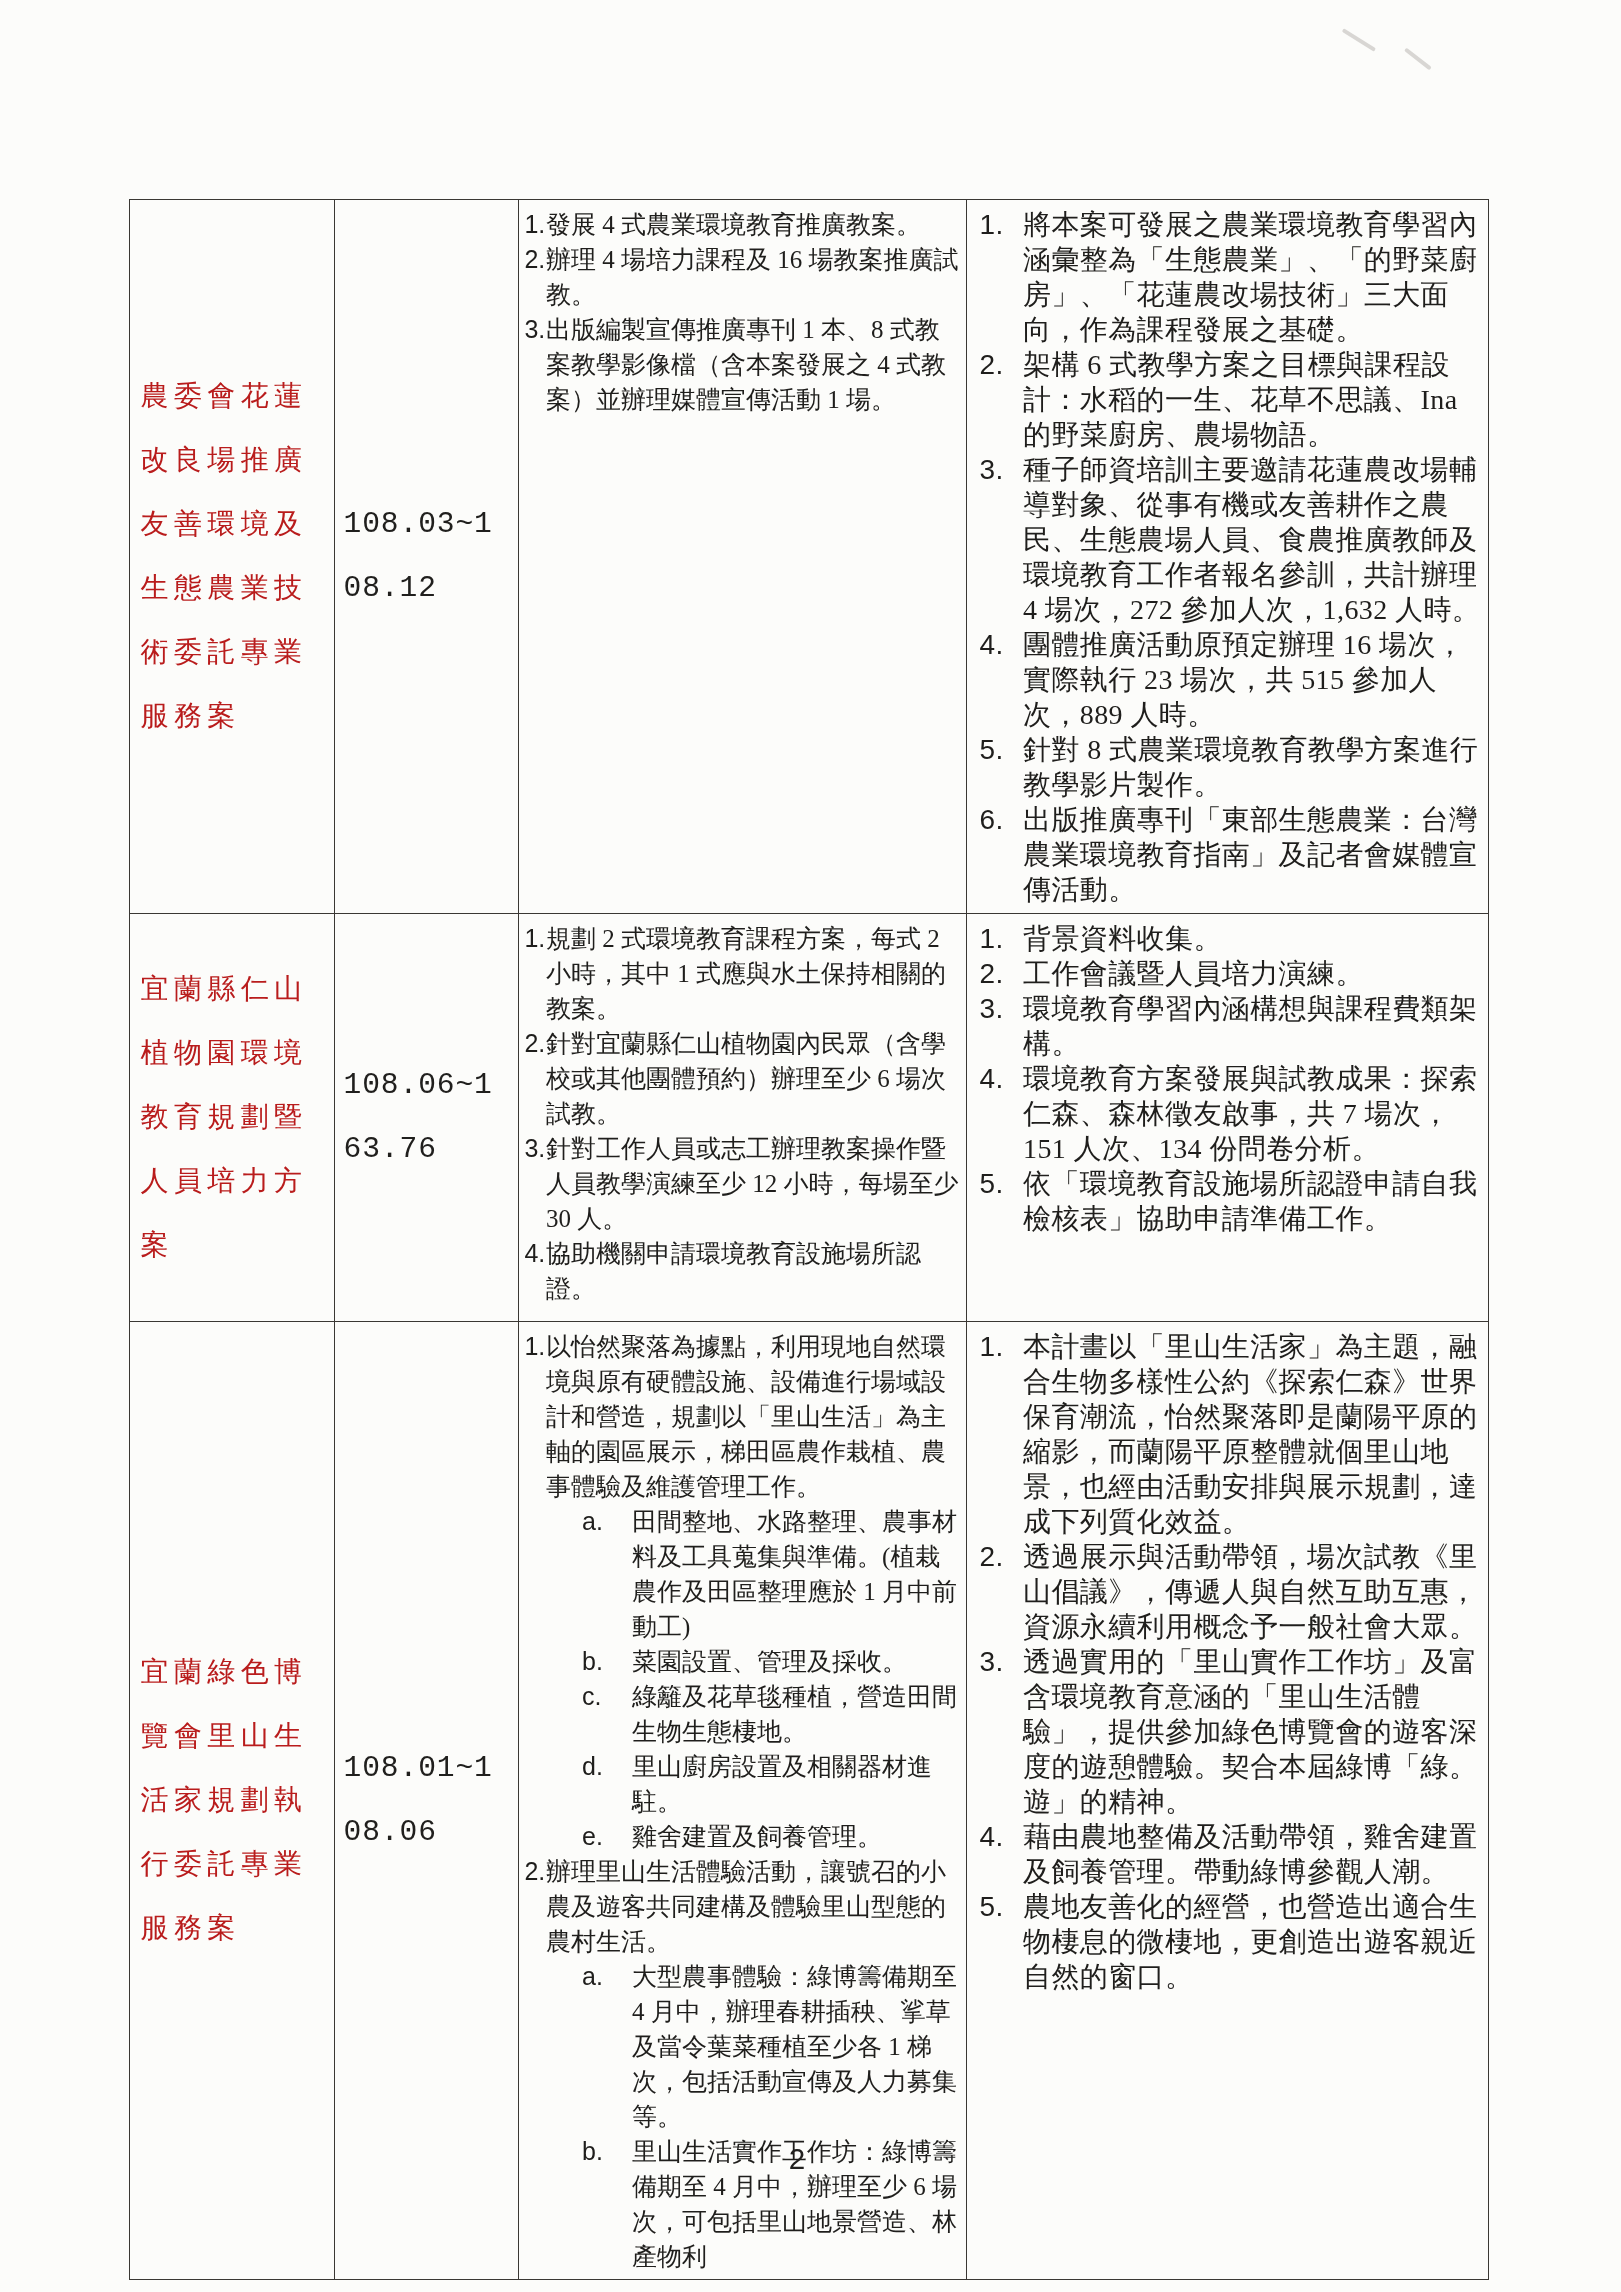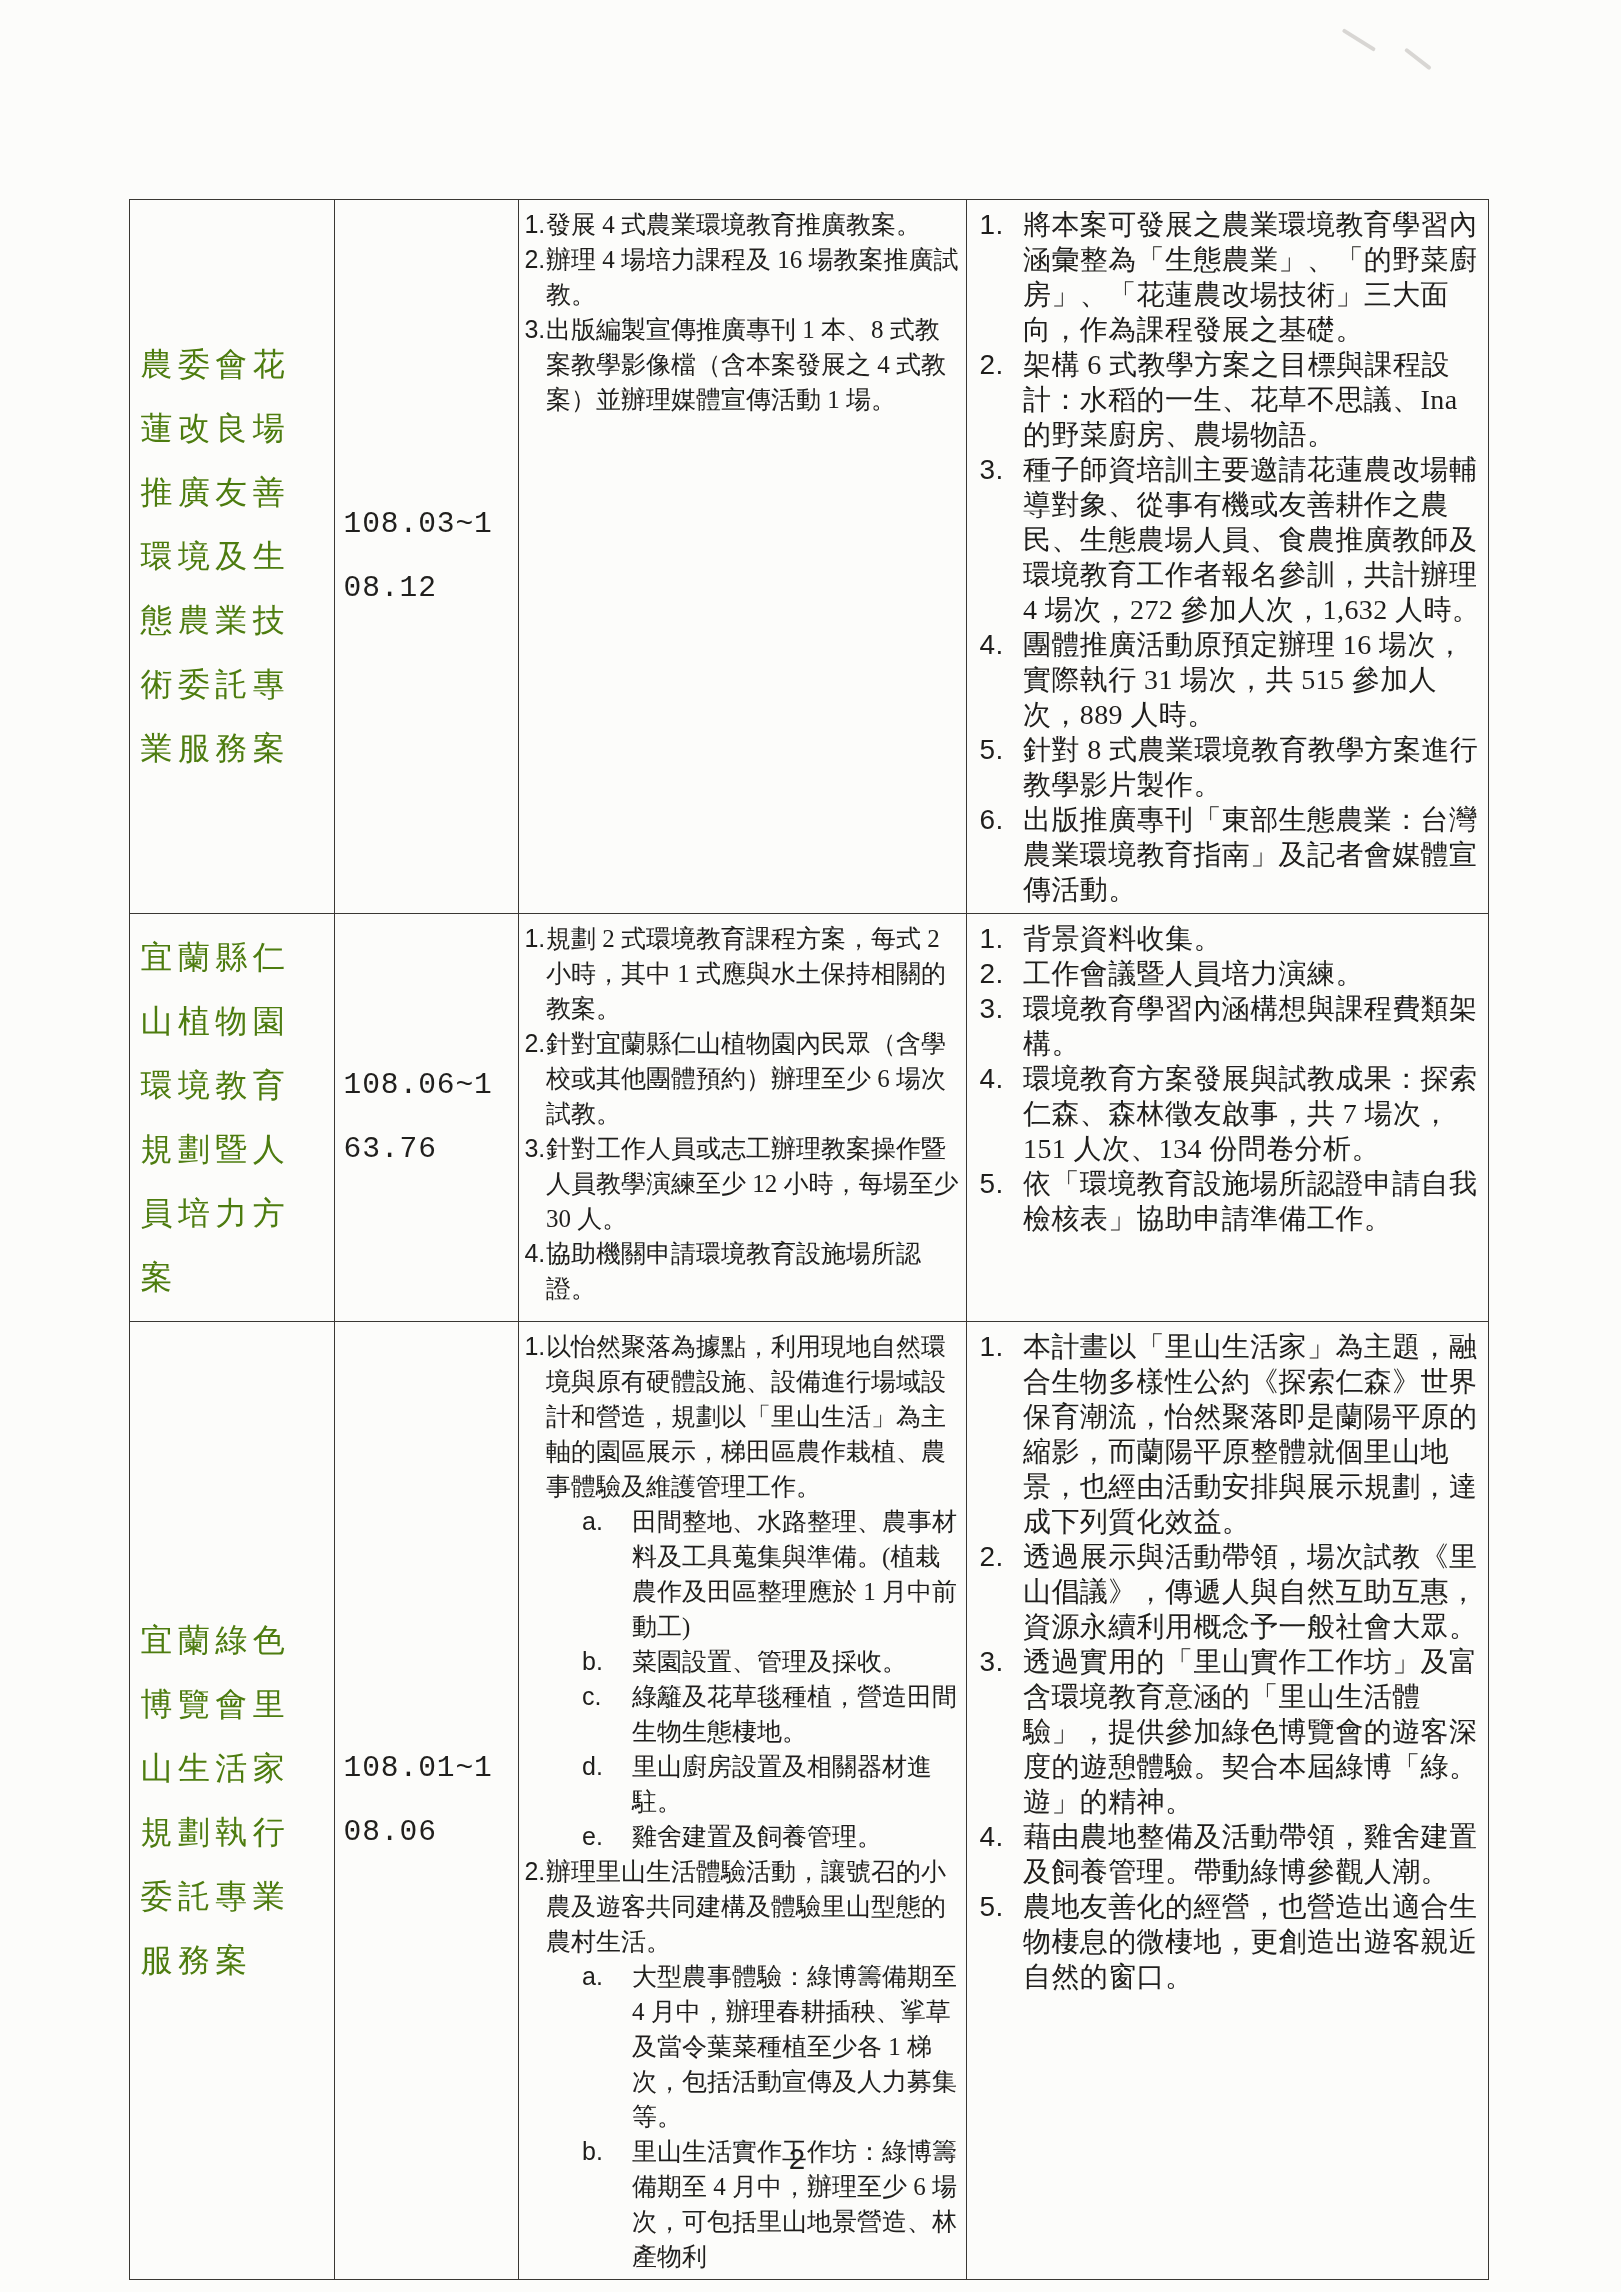--- a/index.html
+++ b/index.html
@@ -22,22 +22,22 @@
     border-collapse:collapse;table-layout:fixed;
   }
   td{border:1.8px solid #3a3733;padding:0;vertical-align:middle;}
   tr.r0 td{height:701px;}
   tr.r1 td{height:407px;}
   tr.r2 td{height:809px;}
 
   
   .name{
     width:183px;margin:0 auto;
-    font-size:32px;line-height:64px;letter-spacing:5.4px;
-    color:#4d7c0f;word-break:break-all;
+    font-size:28px;line-height:64px;letter-spacing:5.4px;
+    color:#b91c1c;word-break:break-all;
   }
   
   .period{
     width:166px;margin:0 auto;
     font-size:29.6px;line-height:64px;letter-spacing:0.9px;
     word-break:break-all;
     font-family:Liberation Mono, monospace;
     color:#201f1d;
   }
   
@@ -87,21 +87,21 @@
               <div class="li"><span class="n">1.</span><span class="t">發展 4 式農業環境教育推廣教案。</span></div>
               <div class="li"><span class="n">2.</span><span class="t">辦理 4 場培力課程及 16 場教案推廣試教。</span></div>
               <div class="li"><span class="n">3.</span><span class="t">出版編製宣傳推廣專刊 1 本、8 式教案教學影像檔（含本案發展之 4 式教案）並辦理媒體宣傳活動 1 場。</span></div>
             </div>
     </td>
     <td class="top">
       <div class="list results">
               <div class="li"><span class="n">1.</span><span class="t">將本案可發展之農業環境教育學習內涵彙整為「生態農業」、「的野菜廚房」、「花蓮農改場技術」三大面向，作為課程發展之基礎。</span></div>
               <div class="li"><span class="n">2.</span><span class="t">架構 6 式教學方案之目標與課程設計：水稻的一生、花草不思議、Ina 的野菜廚房、農場物語。</span></div>
               <div class="li"><span class="n">3.</span><span class="t">種子師資培訓主要邀請花蓮農改場輔導對象、從事有機或友善耕作之農民、生態農場人員、食農推廣教師及環境教育工作者報名參訓，共計辦理 4 場次，272 參加人次，1,632 人時。</span></div>
-              <div class="li"><span class="n">4.</span><span class="t">團體推廣活動原預定辦理 16 場次，實際執行 31 場次，共 515 參加人次，889 人時。</span></div>
+              <div class="li"><span class="n">4.</span><span class="t">團體推廣活動原預定辦理 16 場次，實際執行 23 場次，共 515 參加人次，889 人時。</span></div>
               <div class="li"><span class="n">5.</span><span class="t">針對 8 式農業環境教育教學方案進行教學影片製作。</span></div>
               <div class="li"><span class="n">6.</span><span class="t">出版推廣專刊「東部生態農業：台灣農業環境教育指南」及記者會媒體宣傳活動。</span></div>
             </div>
     </td>
   </tr>
         <tr class="row r1">
     <td class="name-cell">
       <div class="name">宜蘭縣仁山植物園環境教育規劃暨人員培力方案</div>
     </td>
     <td class="period-cell">

